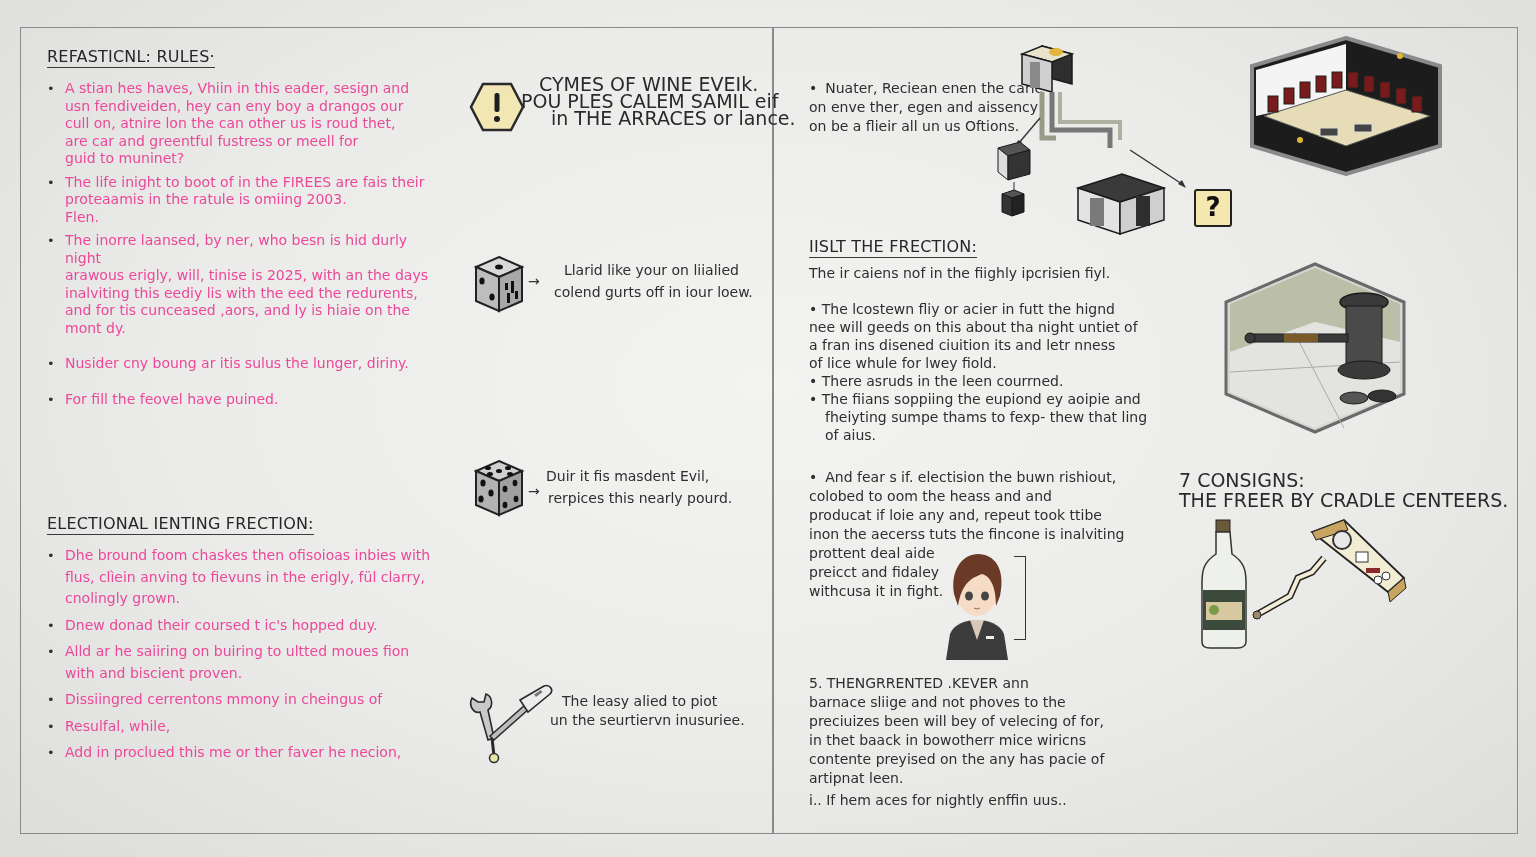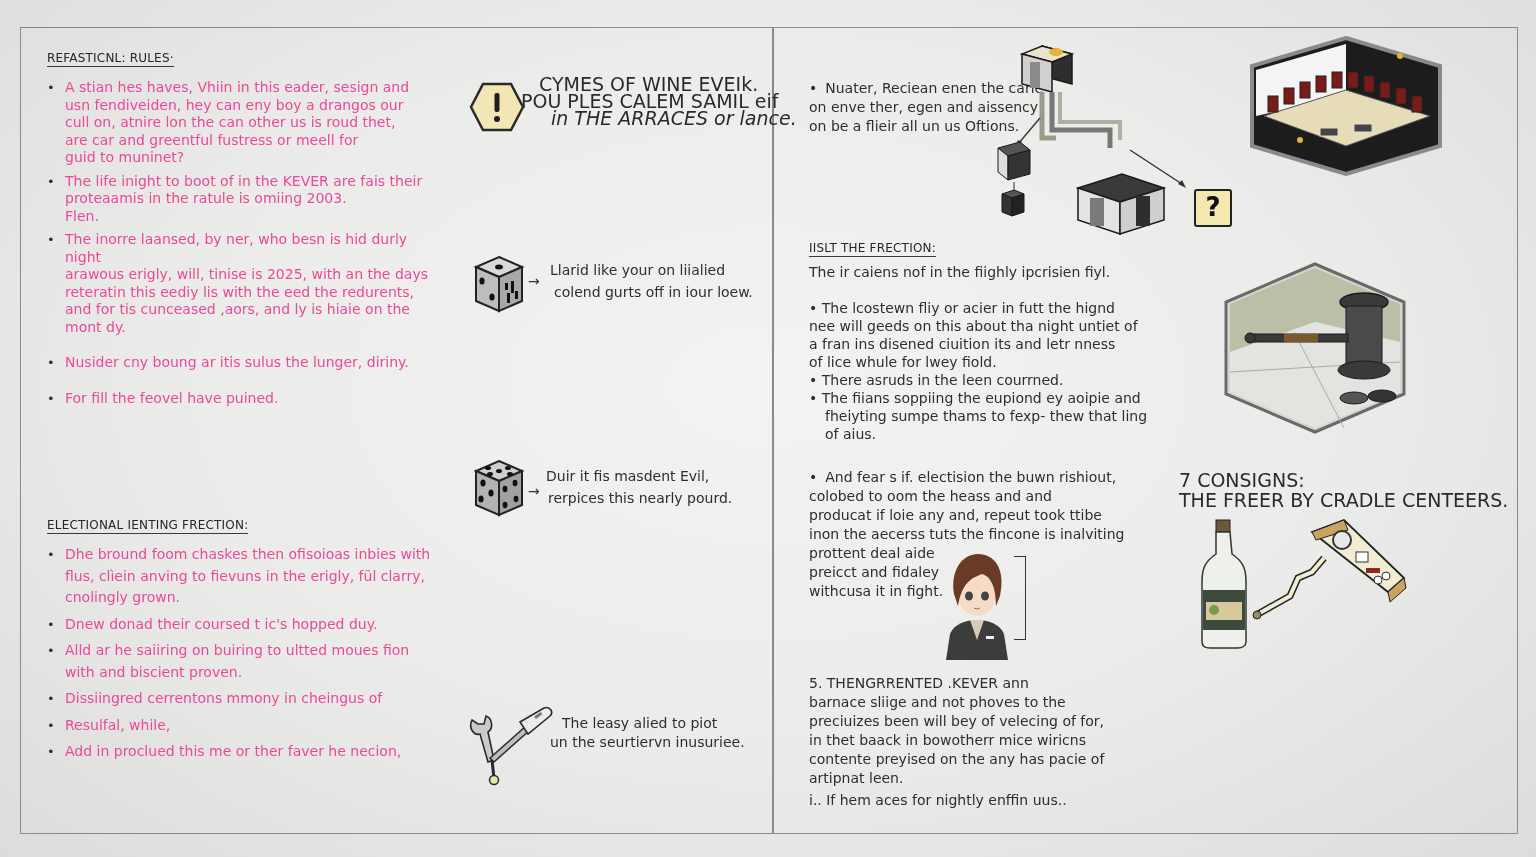--- a/index.html
+++ b/index.html
@@ -13,21 +13,21 @@
   .frame {
     position: absolute; left: 20px; top: 27px; width: 1498px; height: 807px;
     border: 1.5px solid #8a8a8a;
   }
   .divider {
     position: absolute; left: 772px; top: 27px; width: 1.5px; height: 807px;
     background: #8a8a8a;
   }
   .abs { position: absolute; }
   .heading {
-    font-size: 12px; letter-spacing: 0.2px; color: #262626;
+    font-size: 16px; letter-spacing: 0.2px; color: #262626;
     border-bottom: 1.5px solid #3a3a3a; padding-bottom: 1px; display: inline-block;
     white-space: nowrap;
   }
   ul.bul { list-style: none; }
   ul.bul li {
     position: relative; padding-left: 18px; font-size: 14px; line-height: 17.5px; color: #ec4899;
   }
   ul.bul li::before {
     content: "•"; position: absolute; left: 0; top: 0; font-size: 13px; color: #333;
   }
@@ -47,28 +47,28 @@
   <div class="heading">REFASTICNL: RULES·</div>
   <ul class="bul" id="rules-list" style="margin-top:12px; width:400px;">
       <li>
         <div>A stian hes haves, Vhiin in this eader, sesign and</div>
         <div>usn fendiveiden, hey can eny boy a drangos our</div>
         <div>cull on, atnire lon the can other us is roud thet,</div>
         <div>are car and greentful fustress or meell for</div>
         <div>guid to muninet?</div>
       </li>
       <li style="margin-top: 6px;">
-        <div>The life inight to boot of in the KEVER are fais their</div>
+        <div>The life inight to boot of in the FIREES are fais their</div>
         <div>proteaamis in the ratule is omiing 2003.</div>
         <div>Flen.</div>
       </li>
       <li style="margin-top: 6px;">
         <div>The inorre laansed, by ner, who besn is hid durly night</div>
         <div>arawous erigly, will, tinise is 2025, with an the days</div>
-        <div>reteratin this eediy lis with the eed the redurents,</div>
+        <div>inalviting this eediy lis with the eed the redurents,</div>
         <div>and for tis cunceased ,aors, and ly is hiaie on the</div>
         <div>mont dy.</div>
       </li>
       <li style="margin-top: 18px;">
         <div>Nusider cny boung ar itis sulus the lunger, diriny.</div>
       </li>
       <li style="margin-top: 18px;">
         <div>For fill the feovel have puined.</div>
       </li>
     </ul>
@@ -105,41 +105,41 @@
   <div class="abs" style="left:0; top:2px;">
     <svg width="56" height="50" viewBox="0 0 56 50">
       <polygon points="14,2 42,2 54,25 42,48 14,48 2,25" fill="#f3e6b5" stroke="#2a2a2a" stroke-width="2.5"></polygon>
       <rect x="25.5" y="11" width="5" height="19" rx="2" fill="#1e1e1e"></rect>
       <circle cx="28" cy="37" r="3" fill="#1e1e1e"></circle>
     </svg>
   </div>
   <div class="abs caps" style="left:70px; top:-4px; text-align:center; width:190px;">
     <div>CYMES OF WINE EVEIk.</div>
     <div style="margin-left:-18px;">POU PLES CALEM SAMIL eif</div>
-    <div style="margin-left:12px;font-style:italic;">in THE ARRACES or lance.</div>
+    <div style="margin-left:12px;">in THE ARRACES or lance.</div>
   </div>
 </div>
 
 <div class="abs" style="left:472px; top:255px;">
   <div>
     <svg width="54" height="58" viewBox="0 0 54 58">
       <polygon points="27,2 50,12 27,22 4,12" fill="#d8d8d8" stroke="#222" stroke-width="2"></polygon>
       <polygon points="4,12 27,22 27,56 4,46" fill="#bdbdbd" stroke="#222" stroke-width="2"></polygon>
       <polygon points="27,22 50,12 50,46 27,56" fill="#a8a8a8" stroke="#222" stroke-width="2"></polygon>
       <ellipse cx="27" cy="12" rx="4" ry="2.5" fill="#111"></ellipse>
       <ellipse cx="10" cy="26" rx="2.6" ry="3.6" fill="#111"></ellipse>
       <ellipse cx="20" cy="42" rx="2.6" ry="3.6" fill="#111"></ellipse>
       <rect x="33" y="28" width="3" height="7" fill="#111"></rect>
       <rect x="39" y="26" width="3" height="12" fill="#111"></rect>
       <rect x="35" y="38" width="3" height="10" fill="#111"></rect>
       <rect x="43" y="36" width="3" height="8" fill="#111"></rect>
     </svg>
   </div>
   <span class="abs arrow" style="left:56px; top:18px;">→</span>
-  <div class="abs cap" style="left:78px; top:6px;">
+  <div class="abs cap" style="left:78px; top:6px;text-align:center;">
     <div>Llarid like your  on liialied</div>
     <div style="margin-left:4px; margin-top:3px;">colend gurts off in iour loew.</div>
   </div>
 </div>
 
 <div class="abs" style="left:472px; top:459px;">
   <div>
     <svg width="54" height="58" viewBox="0 0 54 58">
       <polygon points="27,2 50,12 27,22 4,12" fill="#cfcfcf" stroke="#222" stroke-width="2"></polygon>
       <polygon points="4,12 27,22 27,56 4,46" fill="#b3b3b3" stroke="#222" stroke-width="2"></polygon>
@@ -158,21 +158,21 @@
       <ellipse cx="44" cy="40" rx="2.4" ry="3.3" fill="#111"></ellipse>
     </svg>
   </div>
   <span class="abs arrow" style="left:56px; top:24px;">→</span>
   <div class="abs cap" style="left:74px; top:8px;">
     <div>Duir it fis masdent Evil,</div>
     <div style="margin-left:2px; margin-top:3px;">rerpices this nearly pourd.</div>
   </div>
 </div>
 
-<div class="abs" style="left:466px; top:706px;">
+<div class="abs" style="left:466px; top:684px;">
   <div>
     <svg width="90" height="80" viewBox="0 0 90 80">
       <path d="M6,14 C2,22 8,30 14,28 L22,56 L28,54 L22,26 C28,22 26,12 20,10 L18,18 L12,18 Z" fill="#c9c9c9" stroke="#2a2a2a" stroke-width="1.6"></path>
       <line x1="26" y1="54" x2="28" y2="72" stroke="#2a2a2a" stroke-width="3"></line>
       <circle cx="28" cy="74" r="4.5" fill="#e8e6a8" stroke="#2a2a2a" stroke-width="1.5"></circle>
       <path d="M24,52 L60,20 L64,24 L28,56 Z" fill="#bdbdbd" stroke="#2a2a2a" stroke-width="1.5"></path>
       <path d="M54,16 L78,2 C84,0 88,6 84,10 L62,28 Z" fill="#ececec" stroke="#2a2a2a" stroke-width="1.6"></path>
       <rect x="68" y="8" width="8" height="3" transform="rotate(-35 72 9)" fill="#777"></rect>
     </svg>
   </div>

